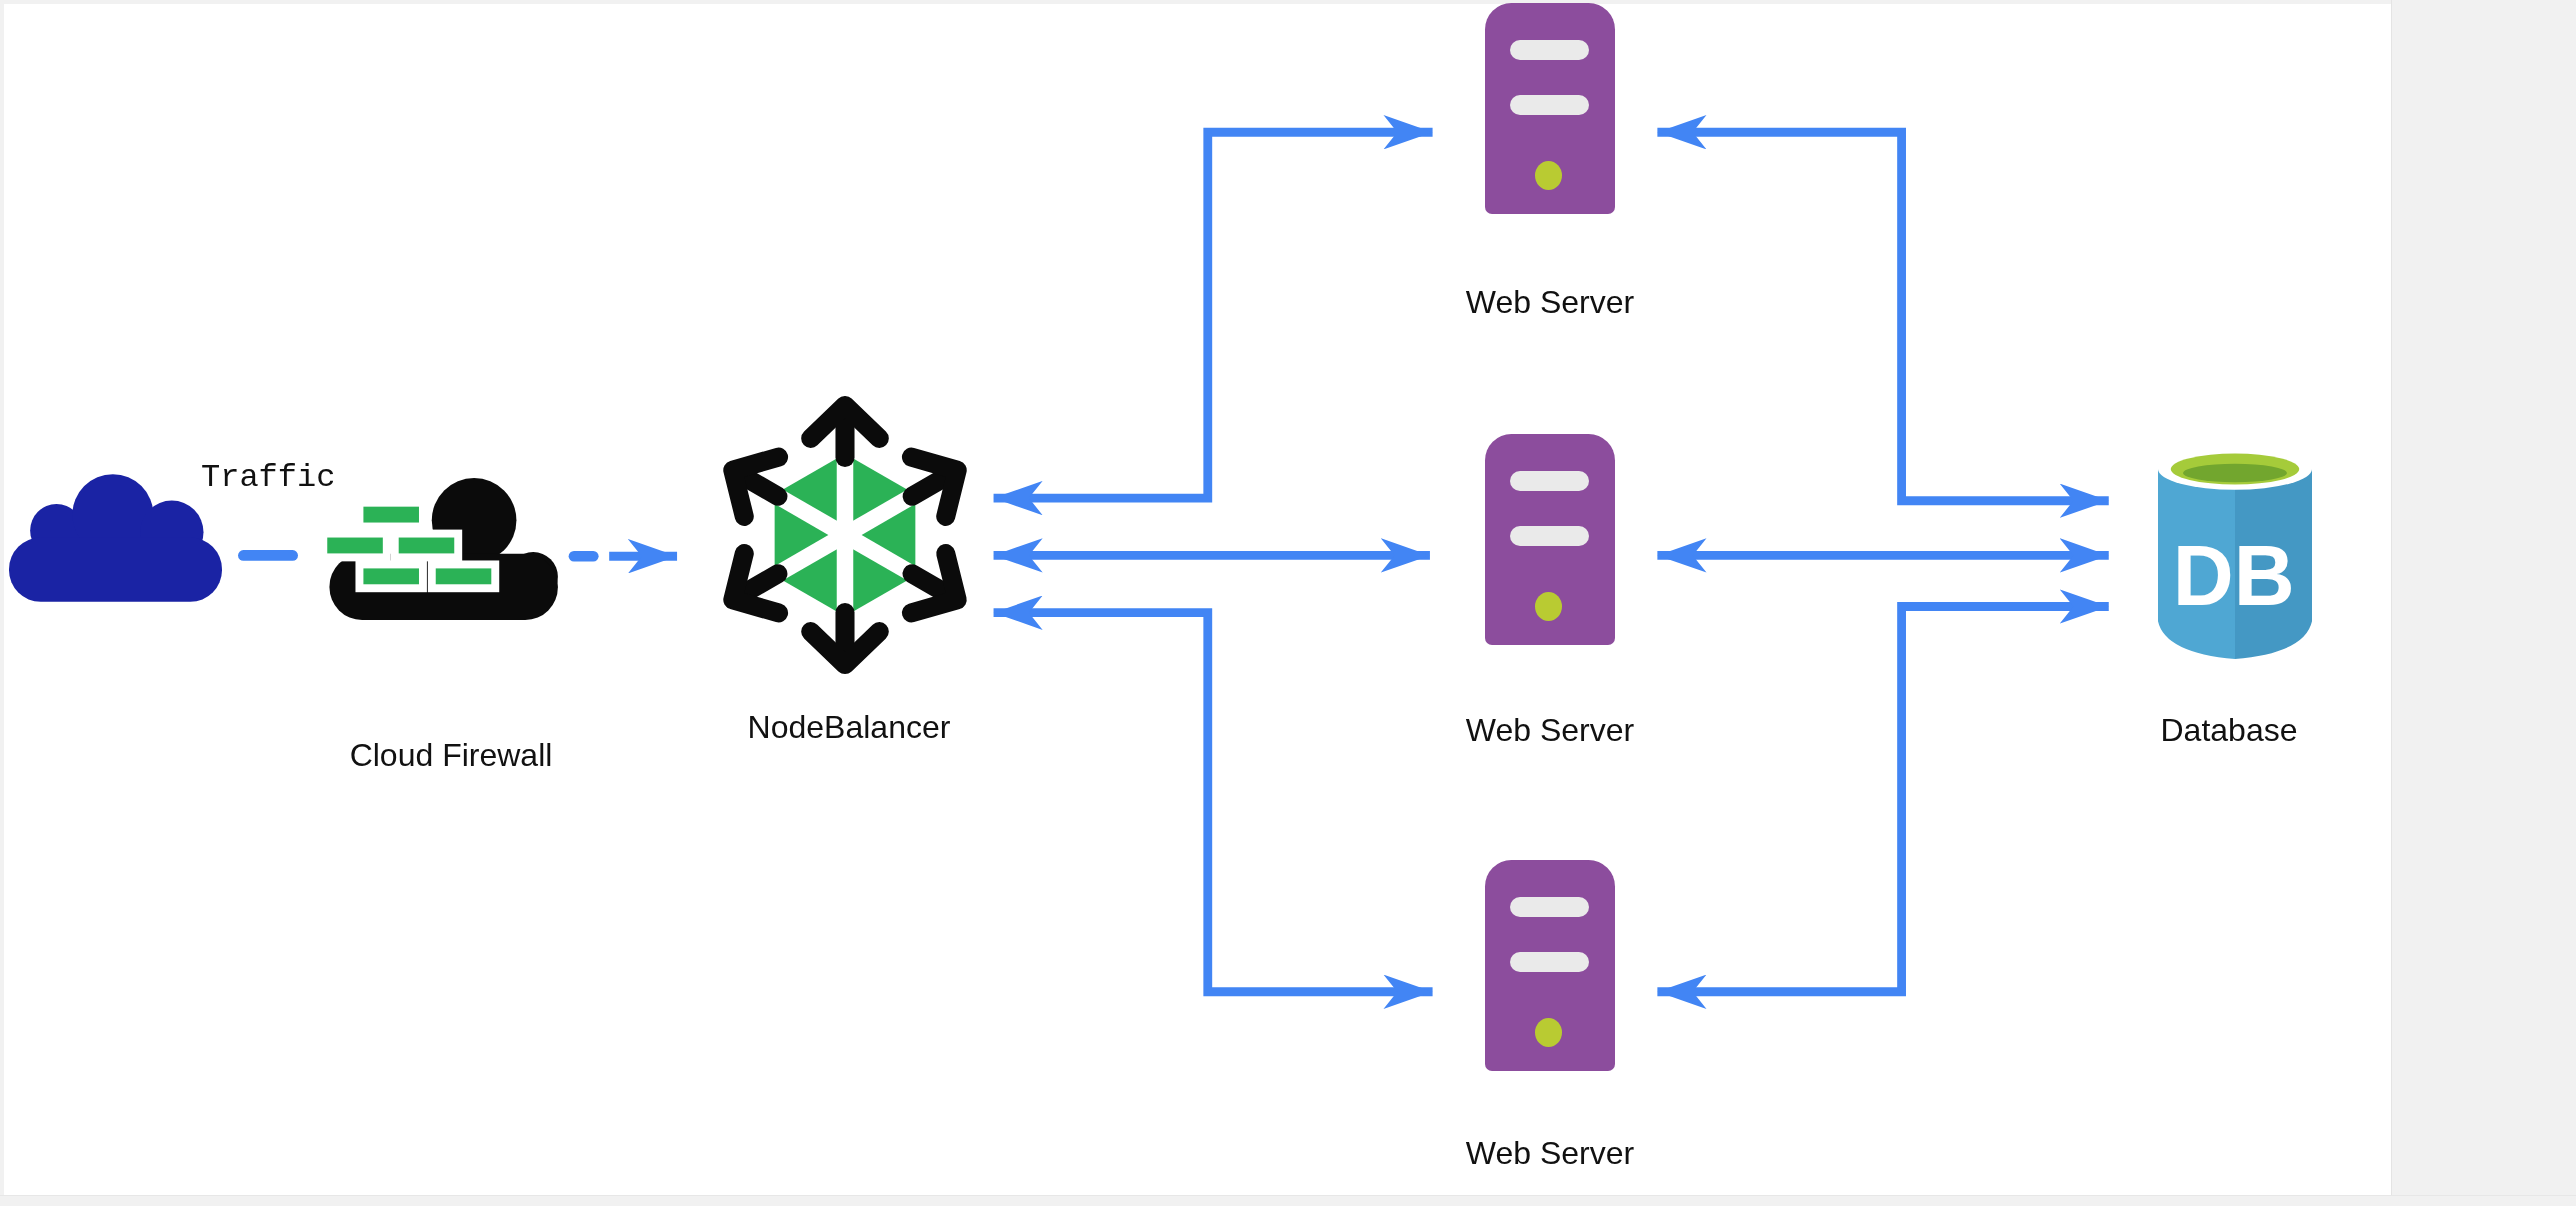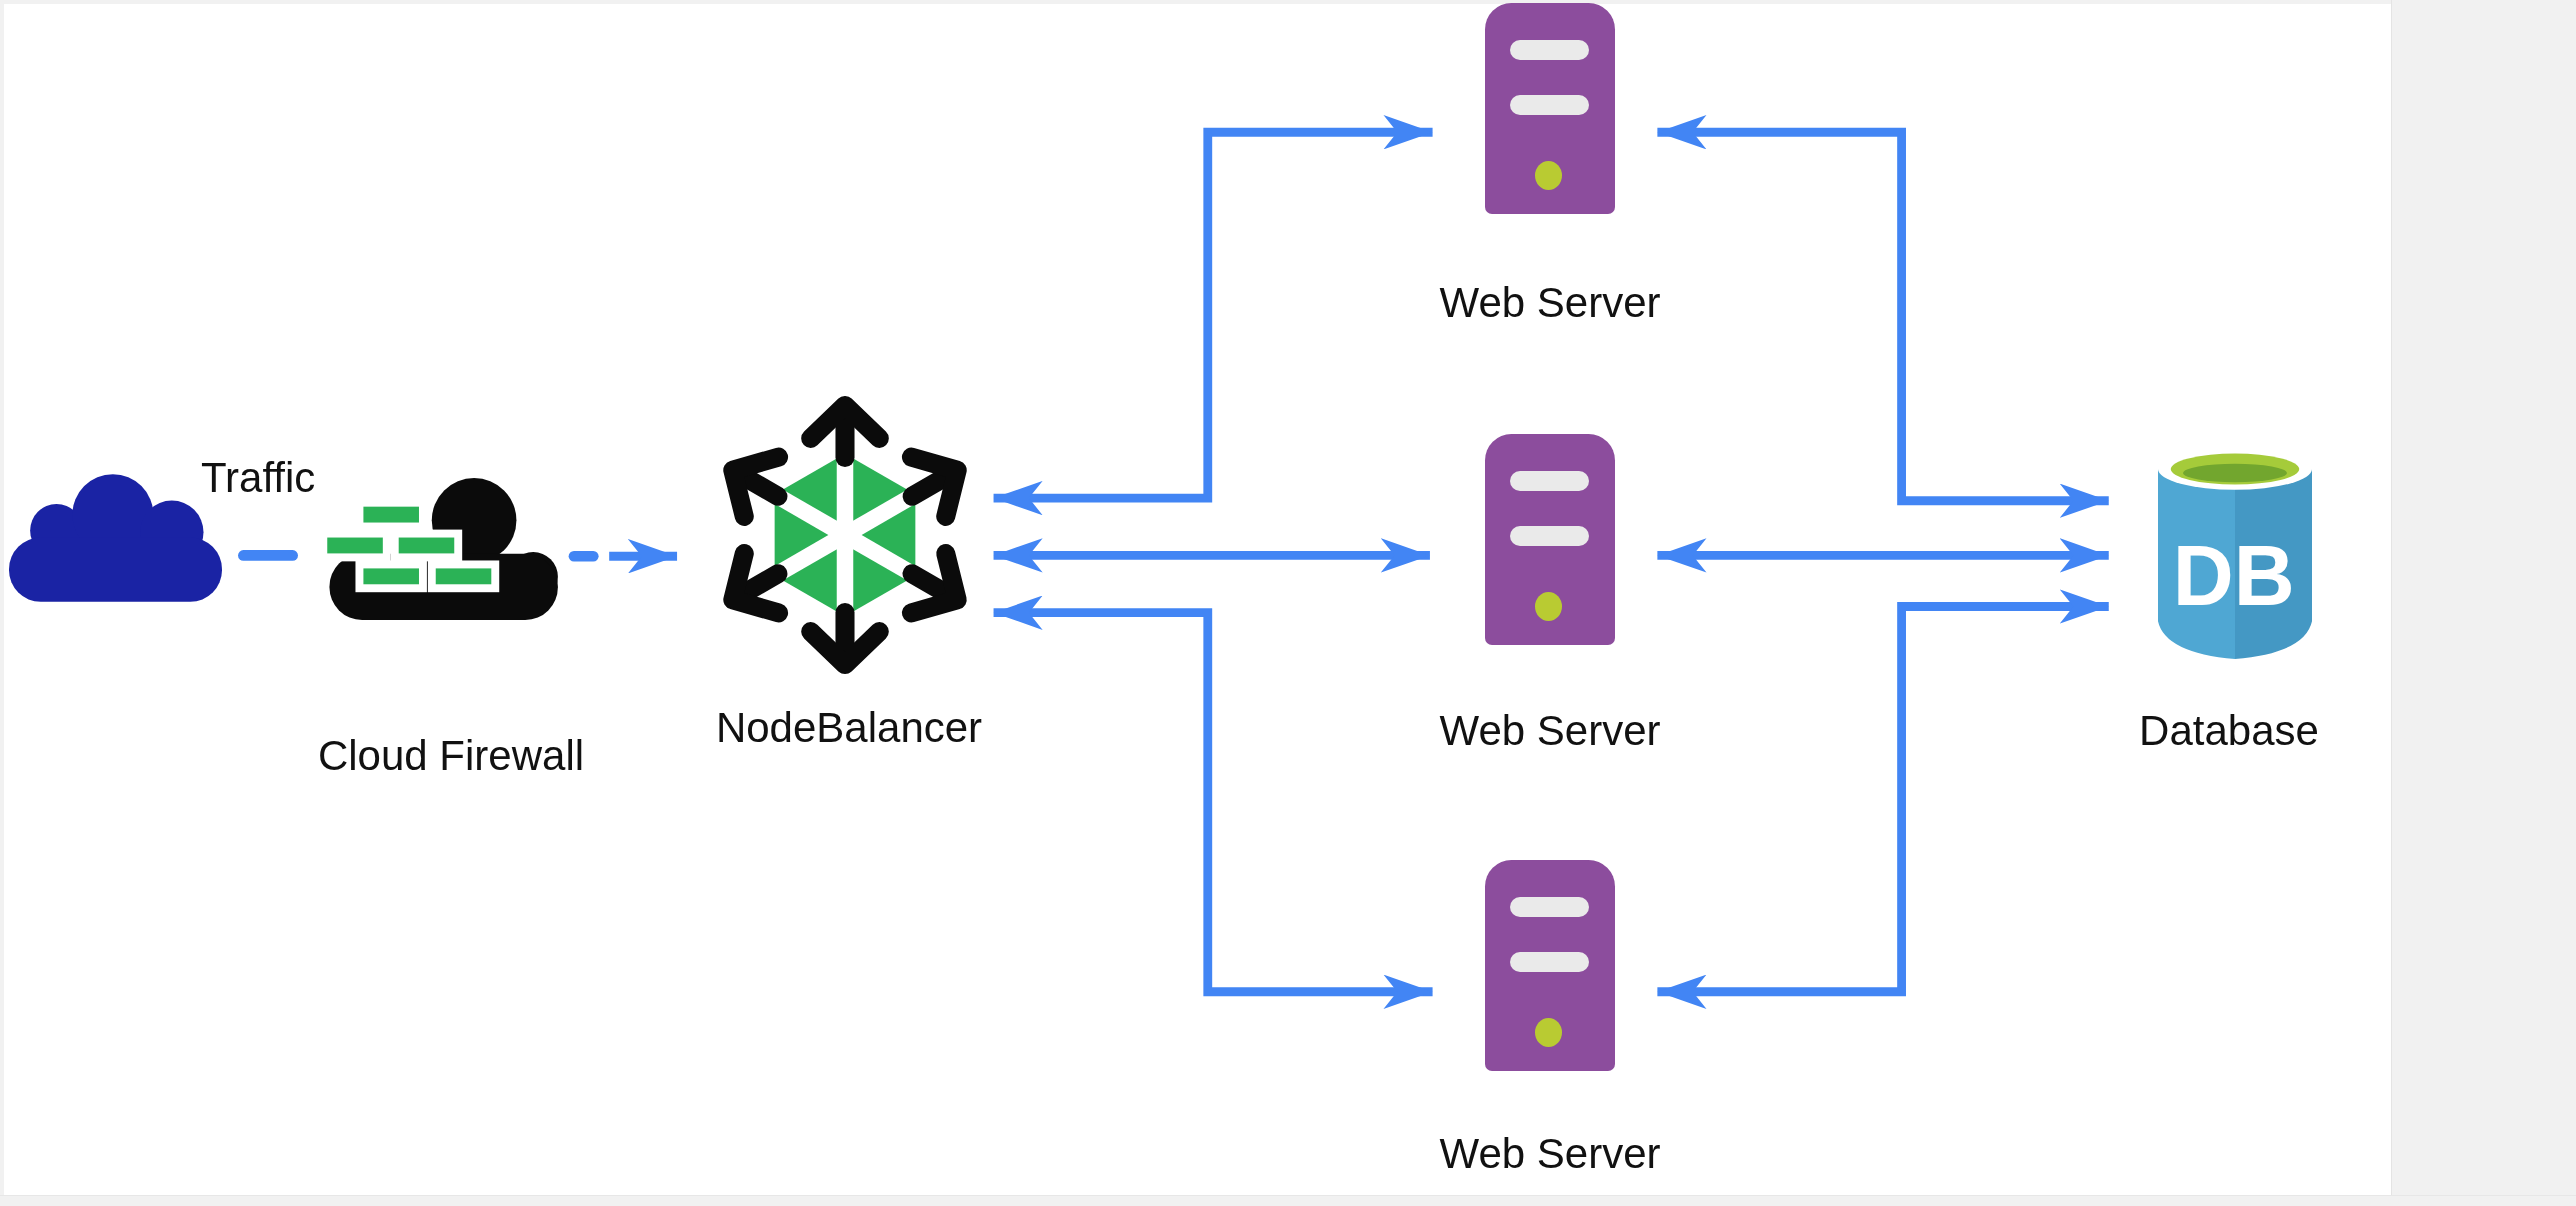--- a/index.html
+++ b/index.html
@@ -11,21 +11,21 @@
     overflow:hidden;
   }
   .canvas{
     position:absolute;left:3.5px;top:4.4px;width:2387px;height:1191px;
     background:#FFFFFF;
   }
   .overlay{position:absolute;left:0;top:0;}
   .icon{position:absolute;}
   .lbl{
     position:absolute;
-    font-size:42px;line-height:49px;color:#111111;
+    font-size:32px;line-height:49px;color:#111111;
     white-space:nowrap;letter-spacing:0;
   }
   .lbl.center{transform:translateX(-50%);}
   .server{
     position:absolute;width:130px;height:211px;
     background:#8C4D9D;
     border-radius:26.4px 26.4px 7px 7px;
   }
   .server .slot{
     position:absolute;left:25px;width:79px;height:20px;
@@ -156,21 +156,21 @@
 
 <svg class="icon" style="left:2158px;top:445px;" width="154" height="217" viewBox="0 0 175 246">
   <path d="M0,27 L0,200 Q8,236 87.5,243 L87.5,44 Q30,42 0,27 Z" fill="#4FA7D3"></path>
   <path d="M175,27 L175,200 Q167,236 87.5,243 L87.5,44 Q145,42 175,27 Z" fill="#4498C4"></path>
   <ellipse cx="87.5" cy="27" rx="87.5" ry="23.5" fill="#FFFFFF"></ellipse>
   <ellipse cx="87.5" cy="27" rx="73" ry="17.5" fill="#A5CB3A"></ellipse>
   <ellipse cx="87.5" cy="31.5" rx="59" ry="10.5" fill="#72A62E"></ellipse>
   <text x="86" y="181" text-anchor="middle" font-size="96" font-weight="bold" font-family="Liberation Sans, sans-serif" fill="#FFFFFF">DB</text>
 </svg>
 
-<div class="lbl" style="left:201px;top:453px;">Traffic</div>
+<div class="lbl" style="left:201px;top:453px;font-family:Liberation Mono, monospace;">Traffic</div>
 <div class="lbl center" style="left:451px;top:707px;margin-top:24px;">Cloud Firewall</div>
 <div class="lbl center" style="left:849px;top:703px;">NodeBalancer</div>
 <div class="lbl center" style="left:1550px;top:278px;">Web Server</div>
 <div class="lbl center" style="left:1550px;top:706px;">Web Server</div>
 <div class="lbl center" style="left:1550px;top:1129px;">Web Server</div>
 <div class="lbl center" style="left:2229px;top:706px;">Database</div>
 
 <div class="right-gutter"></div>
 <div class="bottom-gutter"></div>
 

